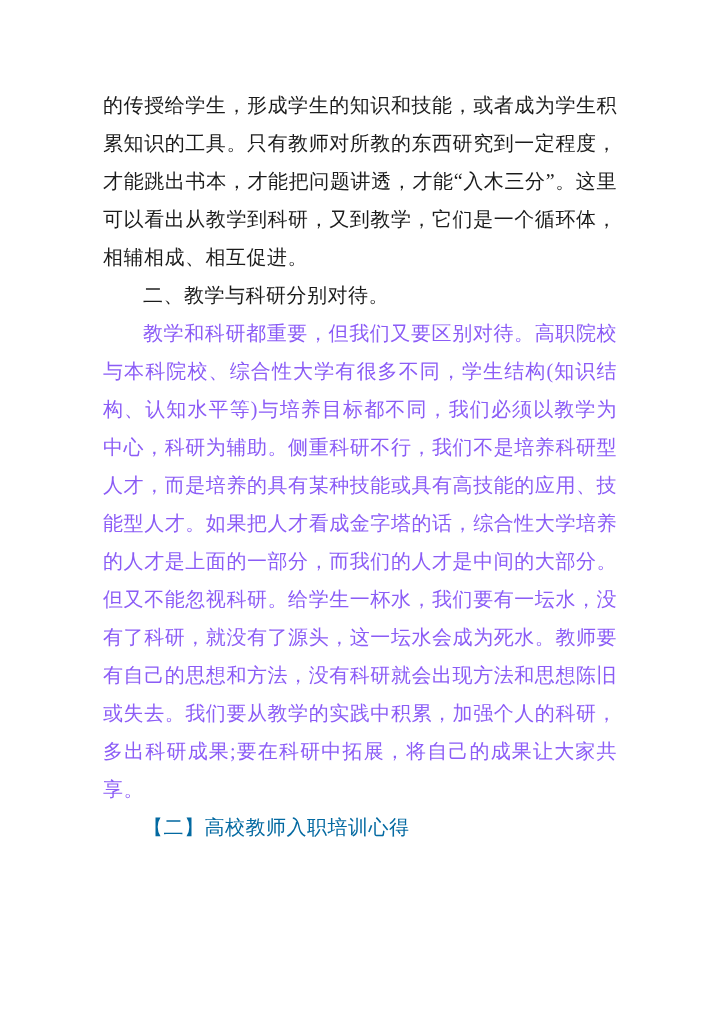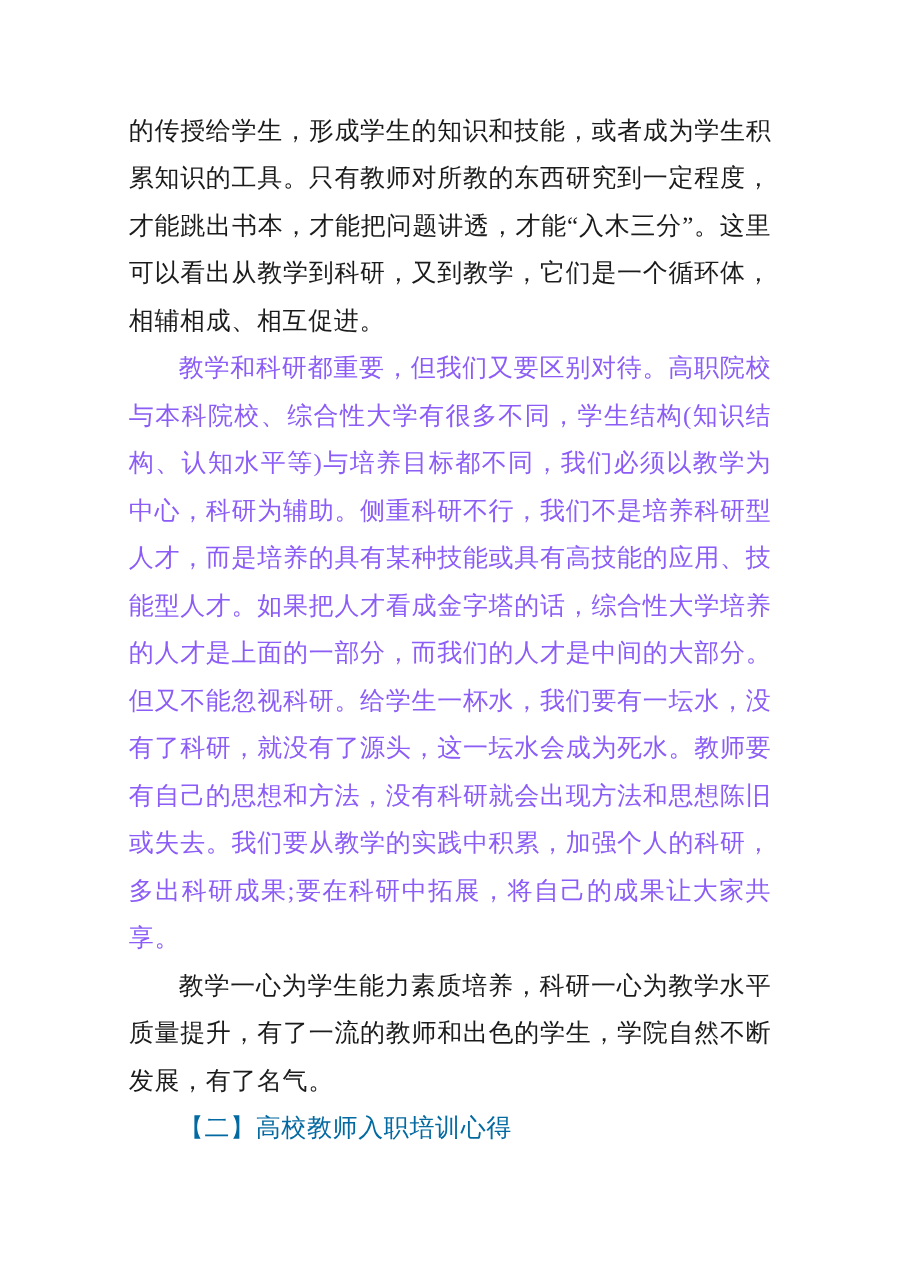--- a/index.html
+++ b/index.html
@@ -35,17 +35,17 @@
   .para.indent {
     text-indent: 2em;
   }
 </style>
 </head>
 <body>
 
 <div class="page" style="background: rgb(255, 255, 255);">
   <div class="content">
       <p class="para" style="color: rgb(27, 27, 27);">的传授给学生，形成学生的知识和技能，或者成为学生积累知识的工具。只有教师对所教的东西研究到一定程度，才能跳出书本，才能把问题讲透，才能“入木三分”。这里可以看出从教学到科研，又到教学，它们是一个循环体，相辅相成、相互促进。</p>
+      <p class="para indent" style="color: rgb(27, 27, 27);">二、教学与科研分别对待。</p>
       <p class="para indent" style="color: #8b5cf6;">教学和科研都重要，但我们又要区别对待。高职院校与本科院校、综合性大学有很多不同，学生结构(知识结构、认知水平等)与培养目标都不同，我们必须以教学为中心，科研为辅助。侧重科研不行，我们不是培养科研型人才，而是培养的具有某种技能或具有高技能的应用、技能型人才。如果把人才看成金字塔的话，综合性大学培养的人才是上面的一部分，而我们的人才是中间的大部分。但又不能忽视科研。给学生一杯水，我们要有一坛水，没有了科研，就没有了源头，这一坛水会成为死水。教师要有自己的思想和方法，没有科研就会出现方法和思想陈旧或失去。我们要从教学的实践中积累，加强个人的科研，多出科研成果;要在科研中拓展，将自己的成果让大家共享。</p>
-      <p class="para indent" style="color: rgb(27, 27, 27);">教学一心为学生能力素质培养，科研一心为教学水平质量提升，有了一流的教师和出色的学生，学院自然不断发展，有了名气。</p>
       <p class="para indent" style="color: #0369a1;">【二】高校教师入职培训心得</p>
     </div>
 </div>
 
 </body></html>

